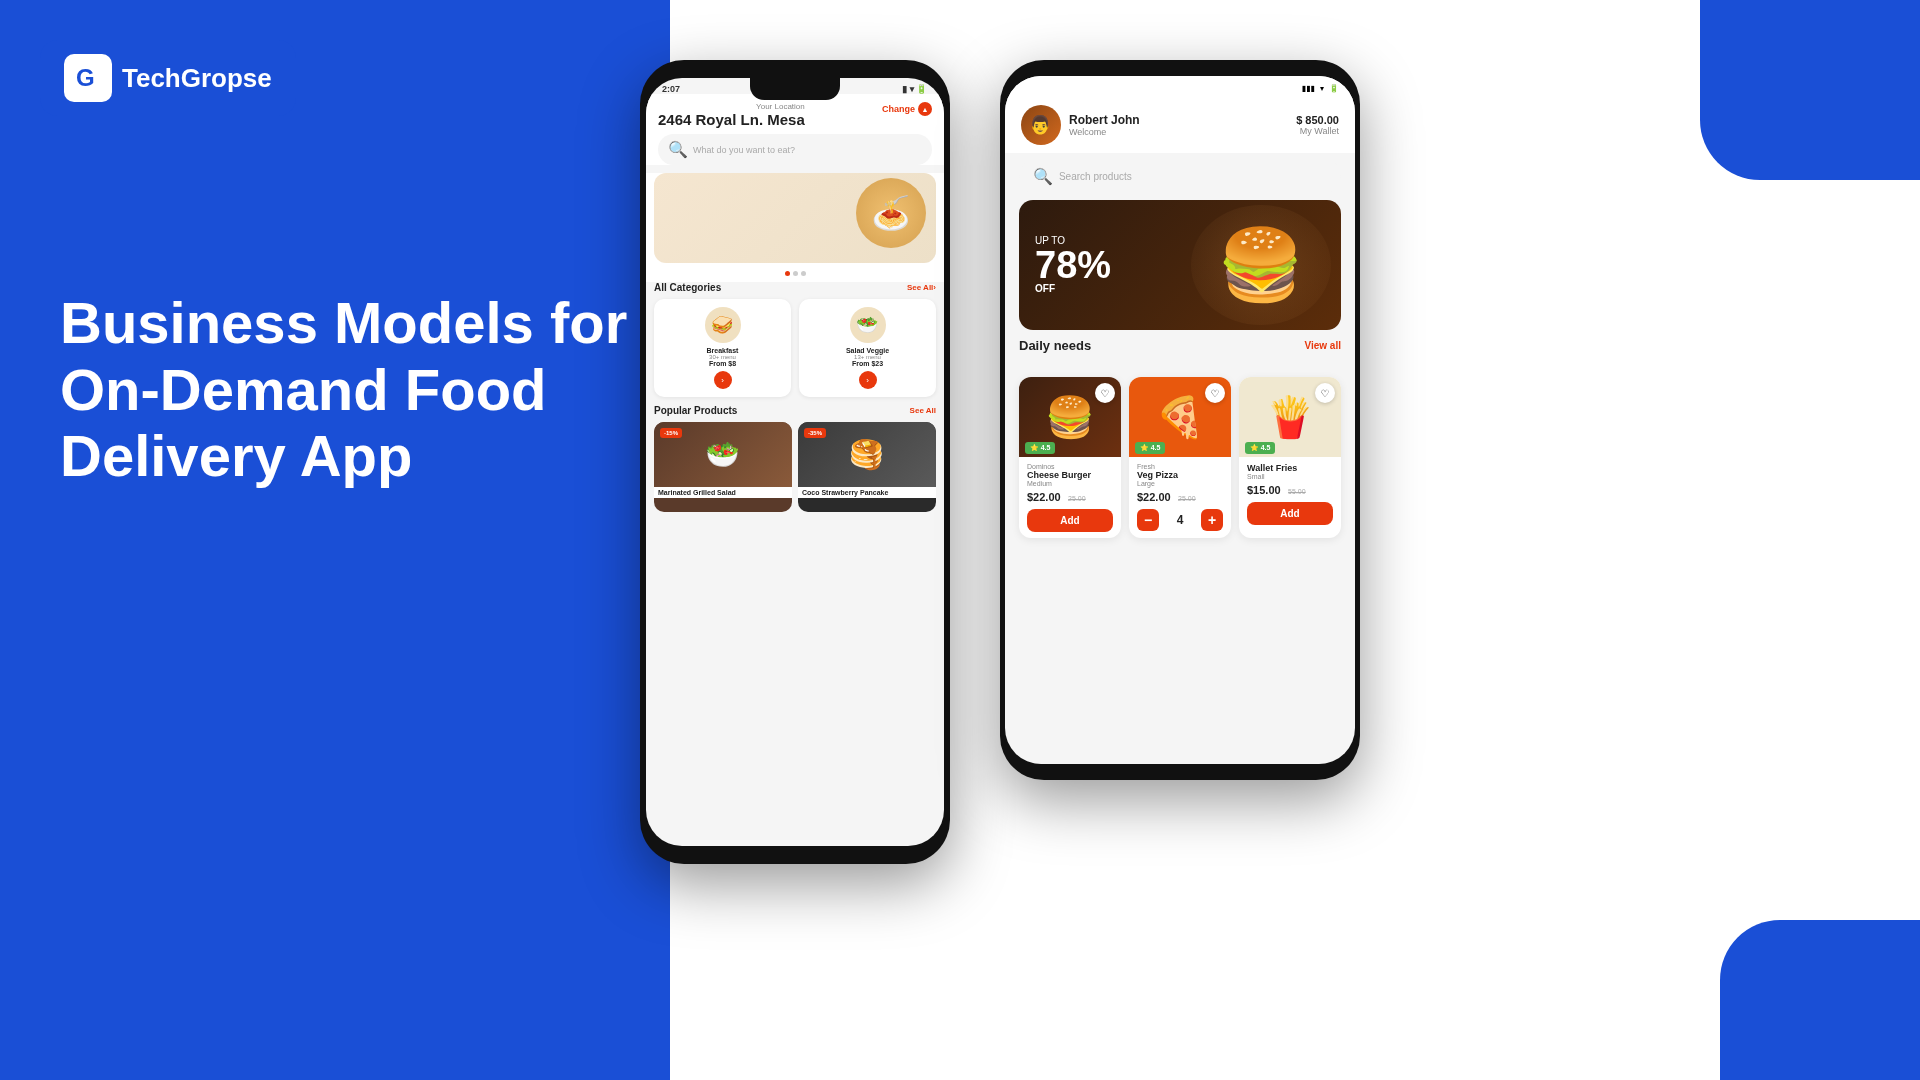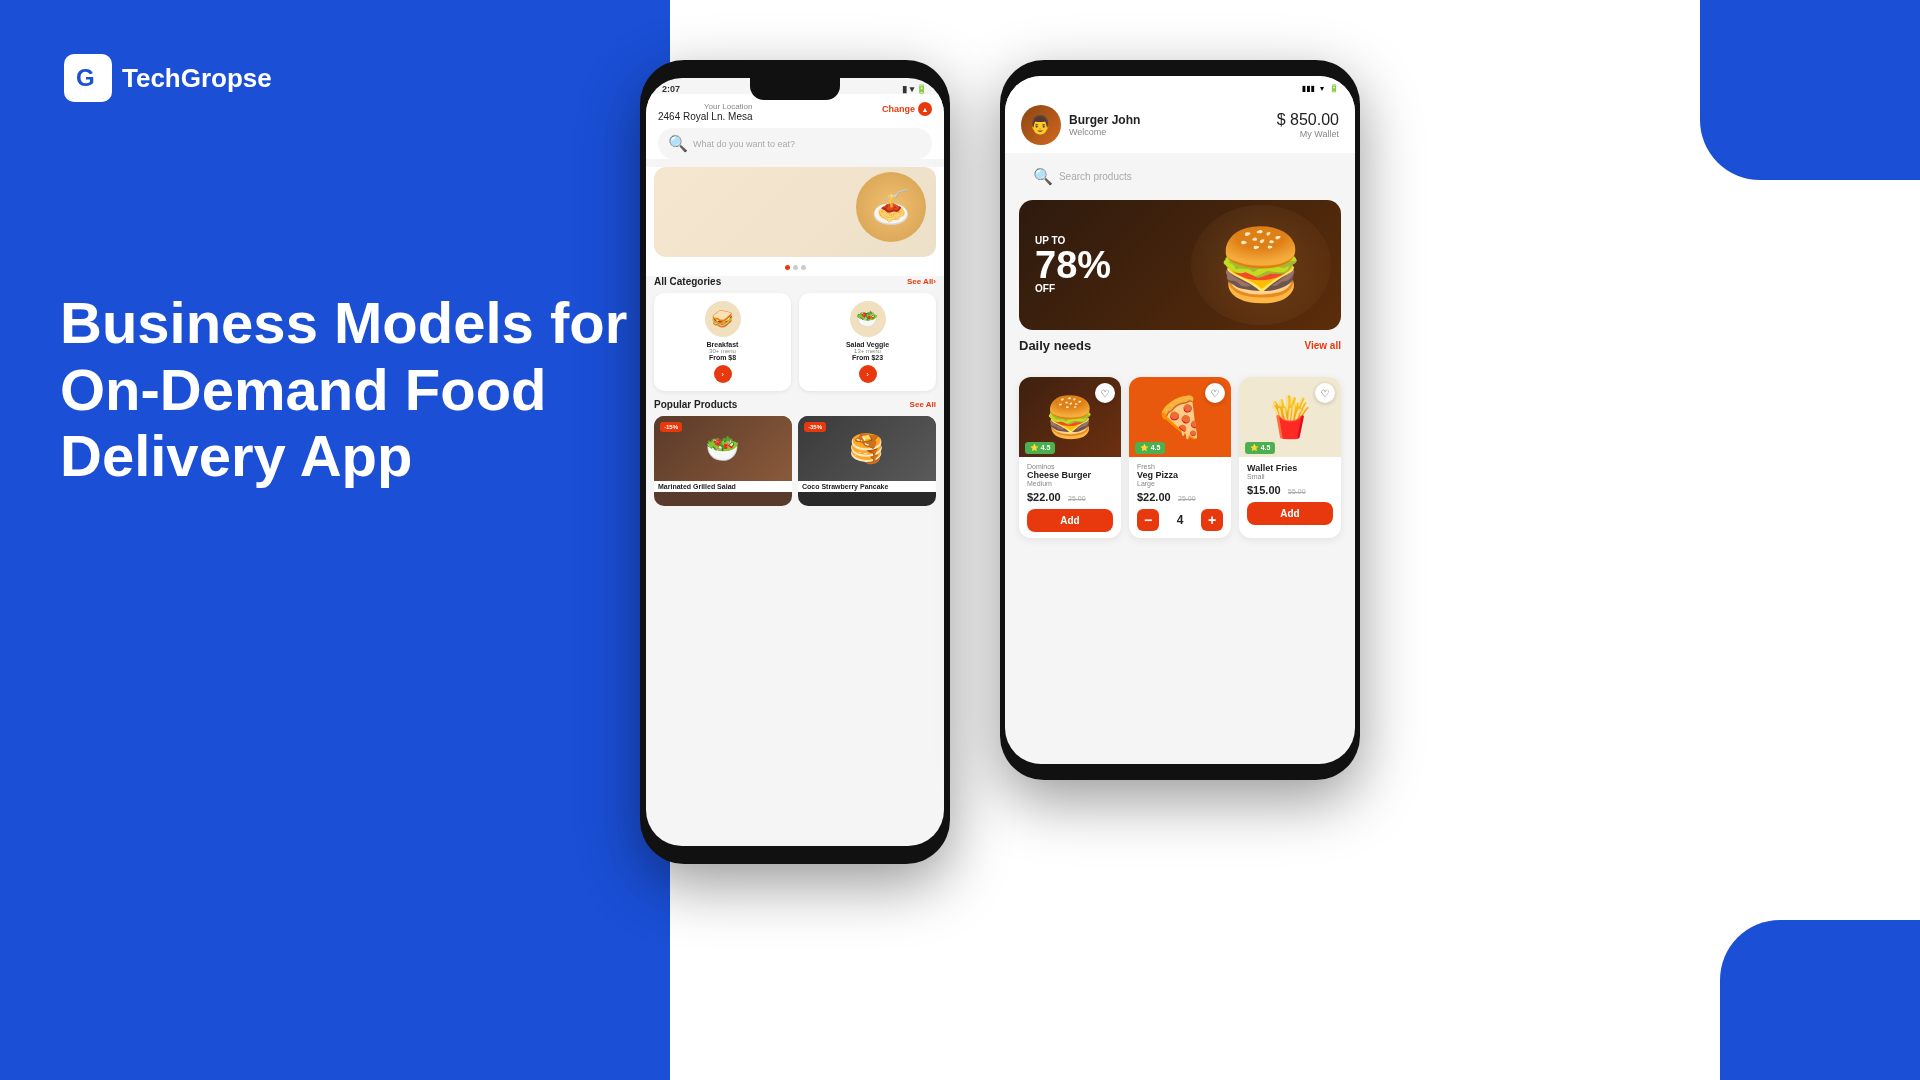--- a/index.html
+++ b/index.html
@@ -147,22 +147,22 @@
       justify-content: space-between;
       align-items: flex-start;
       margin-bottom: 6px;
     }
     .location-label {
       font-size: 8px;
       color: #888;
       text-align: right;
     }
     .location-address {
-      font-size: 10px;
-      font-weight: 400;
+      font-size: 15px;
+      font-weight: 700;
       color: #222;
     }
     .change-btn {
       color: #e8380d;
       font-size: 9px;
       font-weight: 600;
       display: flex;
       align-items: center;
       gap: 3px;
     }
@@ -414,22 +414,22 @@
       color: #222;
     }
     .user-welcome {
       font-size: 9px;
       color: #888;
     }
     .wallet-info {
       text-align: right;
     }
     .wallet-amount {
-      font-size: 16px;
-      font-weight: 400;
+      font-size: 11px;
+      font-weight: 700;
       color: #222;
     }
     .wallet-label {
       font-size: 9px;
       color: #888;
     }
     .phone2-search {
       background: #f5f5f5;
       border-radius: 24px;
       padding: 8px 14px;
@@ -745,38 +745,38 @@
     <div class="phone2-status">
       <span>▮▮▮</span>
       <span>▾</span>
       <span>🔋</span>
     </div>
 
     <div class="phone2-header">
       <div class="user-info">
         <div class="avatar">👨</div>
         <div>
-          <div class="user-name">Burger John</div>
+          <div class="user-name">Robert John</div>
           <div class="user-welcome">Welcome</div>
         </div>
       </div>
       <div class="wallet-info">
         <div class="wallet-amount">$ 850.00</div>
         <div class="wallet-label">My Wallet</div>
       </div>
     </div>
 
     <div class="phone2-search">
       <span>🔍</span>
       <span class="phone2-search-text">Search products</span>
     </div>
 
     <div class="hero-banner">
       <div class="hero-banner-badge">
-        <div style="font-size:10px; font-weight:700;">UP TO</div>
+        <div style="font-size:10px; font-weight:400;">UP TO</div>
         <div style="font-size:38px; font-weight:900; line-height:1;">78%</div>
         <div style="font-size:10px; font-weight:600;">OFF</div>
       </div>
       <div class="hero-burger">🍔</div>
     </div>
 
     <div class="daily-section">
       <div class="daily-header">
         <span class="daily-title">Daily needs</span>
         <span class="view-all">View all</span>

